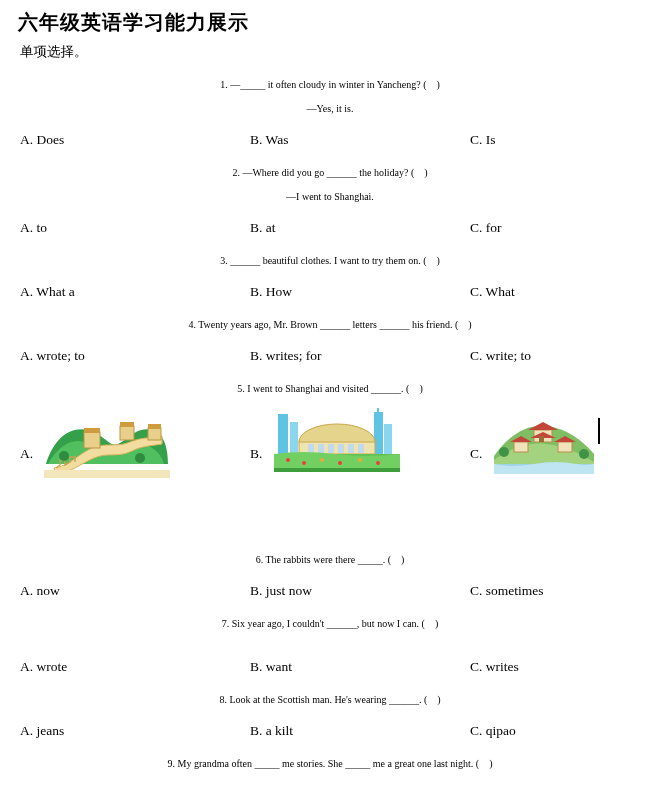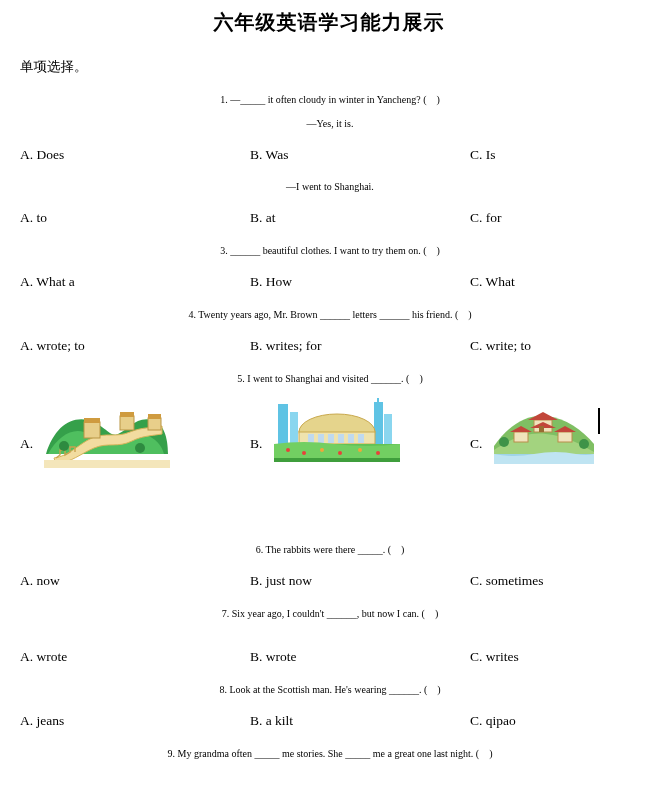--- a/index.html
+++ b/index.html
@@ -16,26 +16,26 @@
     overflow: hidden;
   }
   .page {
     width: 658px;
     height: 788px;
     position: relative;
     box-sizing: border-box;
     padding: 0 18px;
   }
   .doc-title {
-    text-align: center;
+    text-align: left;
     font-family: "Liberation Serif", serif;
     font-size: 20px;
     font-weight: bold;
     letter-spacing: 1px;
-    margin: 8px 0 22px 0;
+    margin: 8px 0 7px 0;
     line-height: 28px;
   }
   .section-label {
     font-size: 13.5px;
     margin: 0 0 14px 2px;
     line-height: 18px;
   }
   .q-stem {
     font-size: 10px;
     line-height: 19px;
@@ -107,20 +107,21 @@
   <div class="section-label">单项选择。</div>
 
   <div class="q-stem">1. —_____ it often cloudy in winter in Yancheng? (    )</div>
   <div class="q-stem second">—Yes, it is.</div>
   <div class="options">
     <span class="opt a">A. Does</span>
     <span class="opt b">B. Was</span>
     <span class="opt c">C. Is</span>
   </div>
 
+  <div class="q-stem">2. —Where did you go ______ the holiday? (    )</div>
   <div class="q-stem second">—I went to Shanghai.</div>
   <div class="options">
     <span class="opt a">A. to</span>
     <span class="opt b">B. at</span>
     <span class="opt c">C. for</span>
   </div>
 
   <div class="q-stem" style="margin-bottom:12px;">3. ______ beautiful clothes. I want to try them on. (    )</div>
   <div class="options">
     <span class="opt a">A. What a</span>
@@ -235,21 +236,21 @@
   <div class="q-stem" style="margin-bottom:12px;">6. The rabbits were there _____. (    )</div>
   <div class="options">
     <span class="opt a">A. now</span>
     <span class="opt b">B. just now</span>
     <span class="opt c">C. sometimes</span>
   </div>
 
   <div class="q-stem" style="margin-bottom:24px;">7. Six year ago, I couldn't ______, but now I can. (    )</div>
   <div class="options">
     <span class="opt a">A. wrote</span>
-    <span class="opt b">B. wrote</span>
+    <span class="opt b">B. want</span>
     <span class="opt c">C. writes</span>
   </div>
 
   <div class="q-stem" style="margin-bottom:12px;">8. Look at the Scottish man. He's wearing ______. (    )</div>
   <div class="options">
     <span class="opt a">A. jeans</span>
     <span class="opt b">B. a kilt</span>
     <span class="opt c">C. qipao</span>
   </div>
 

